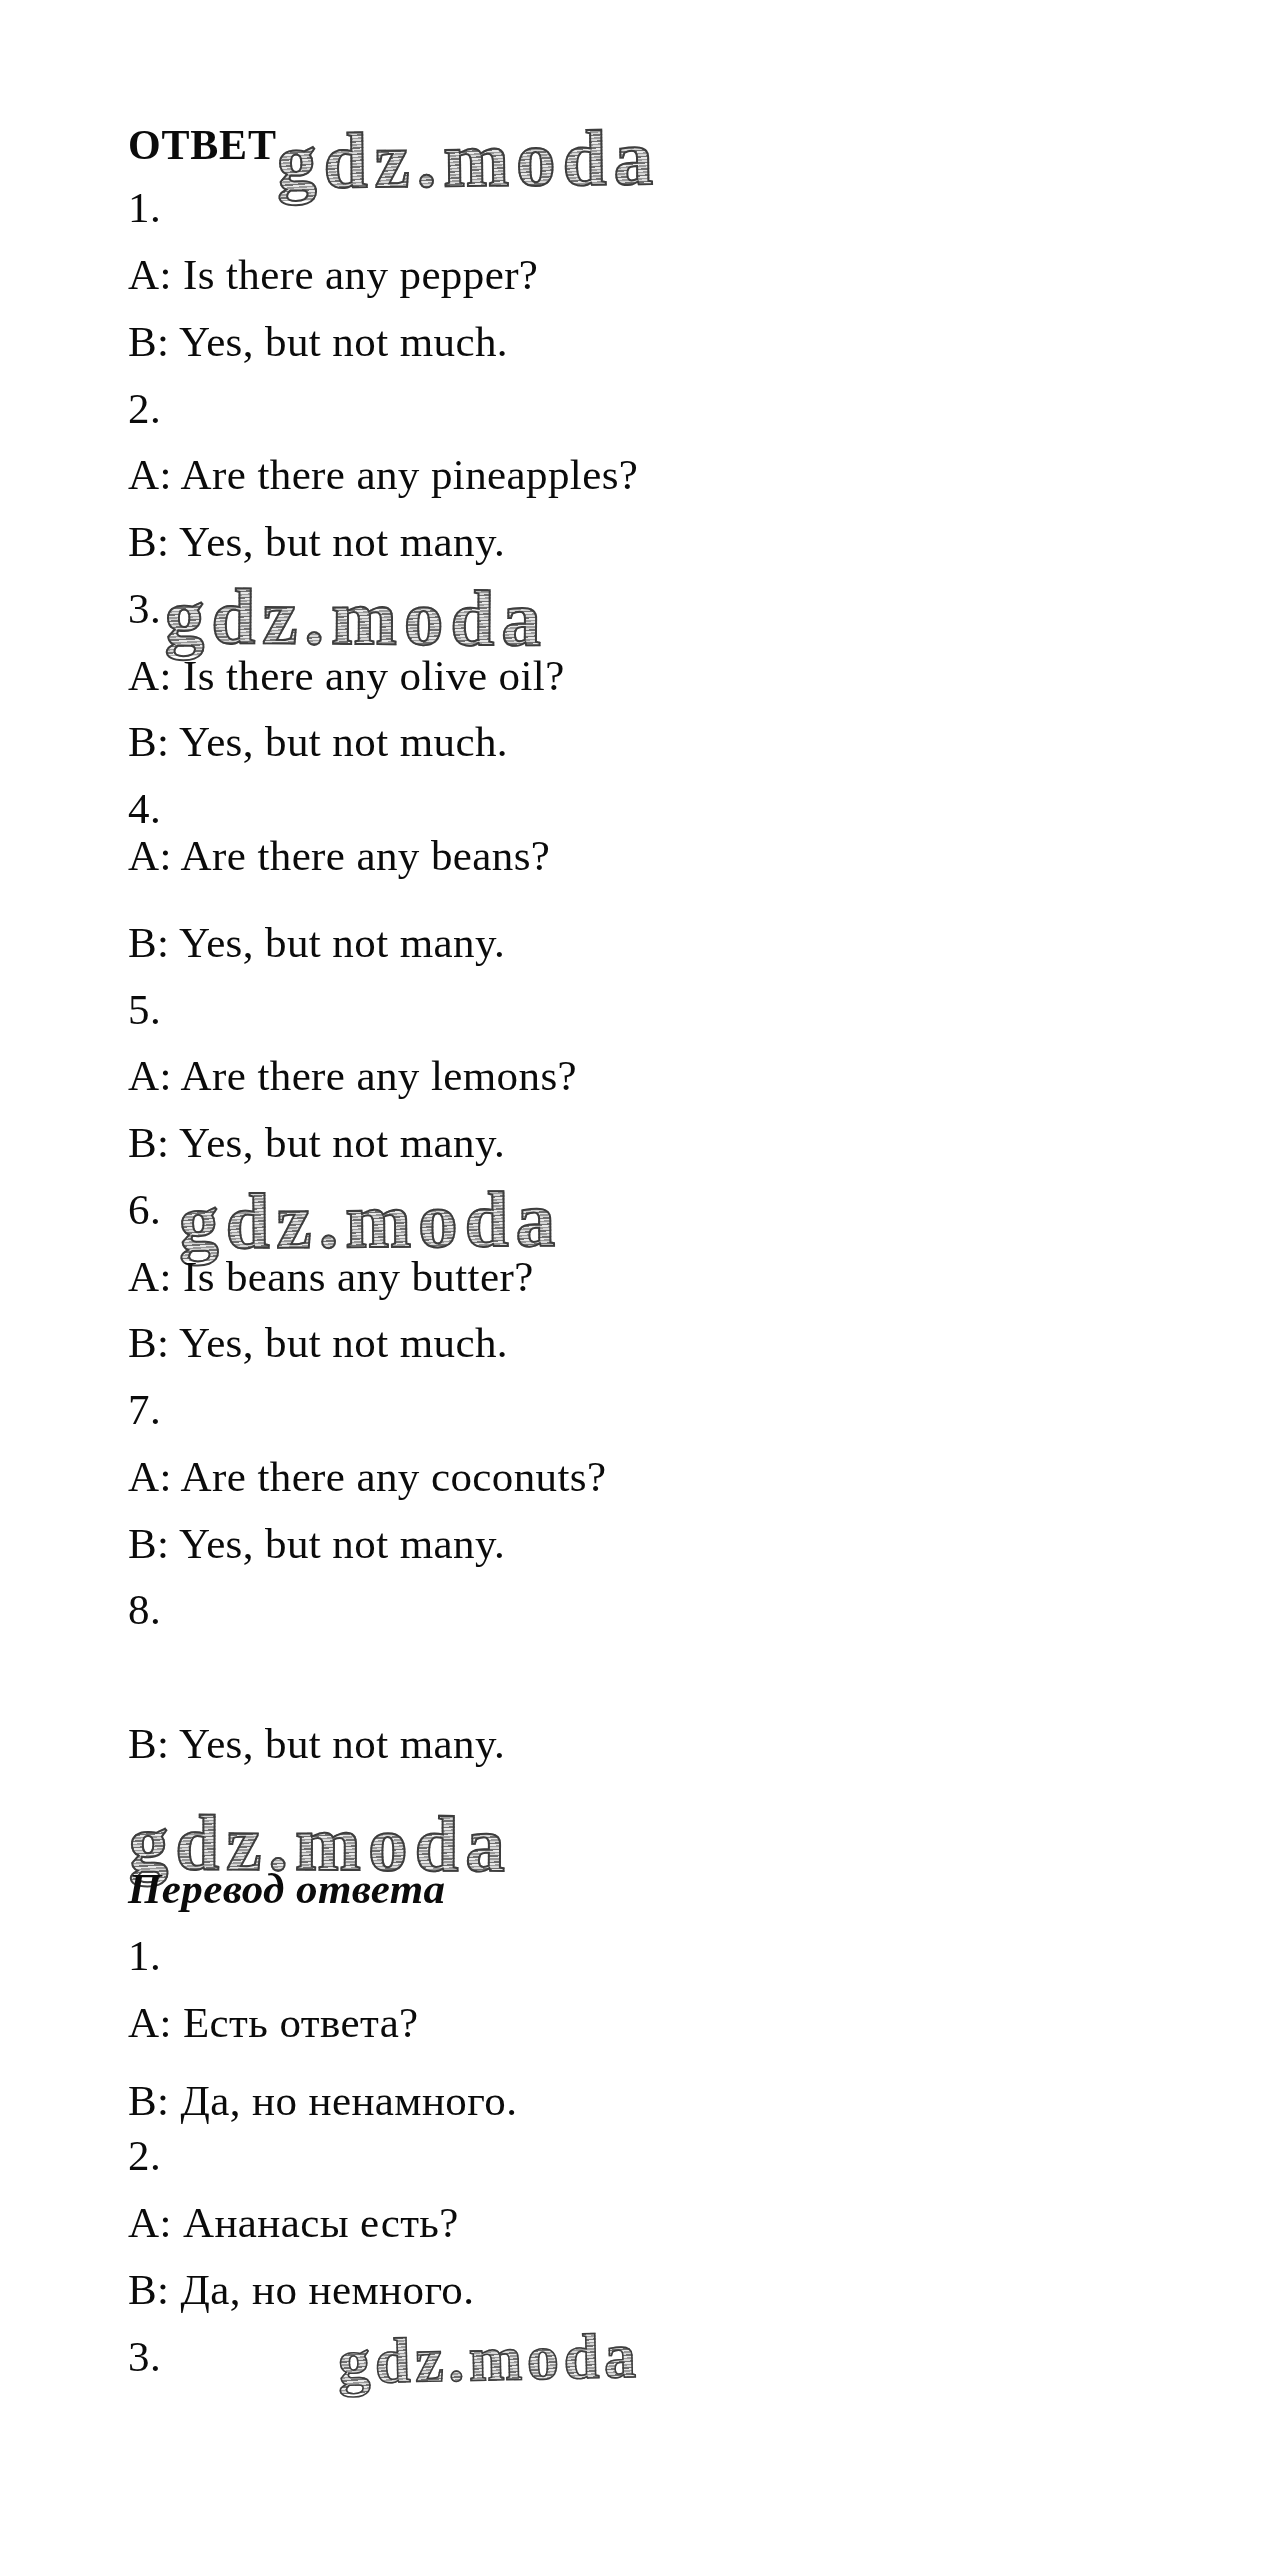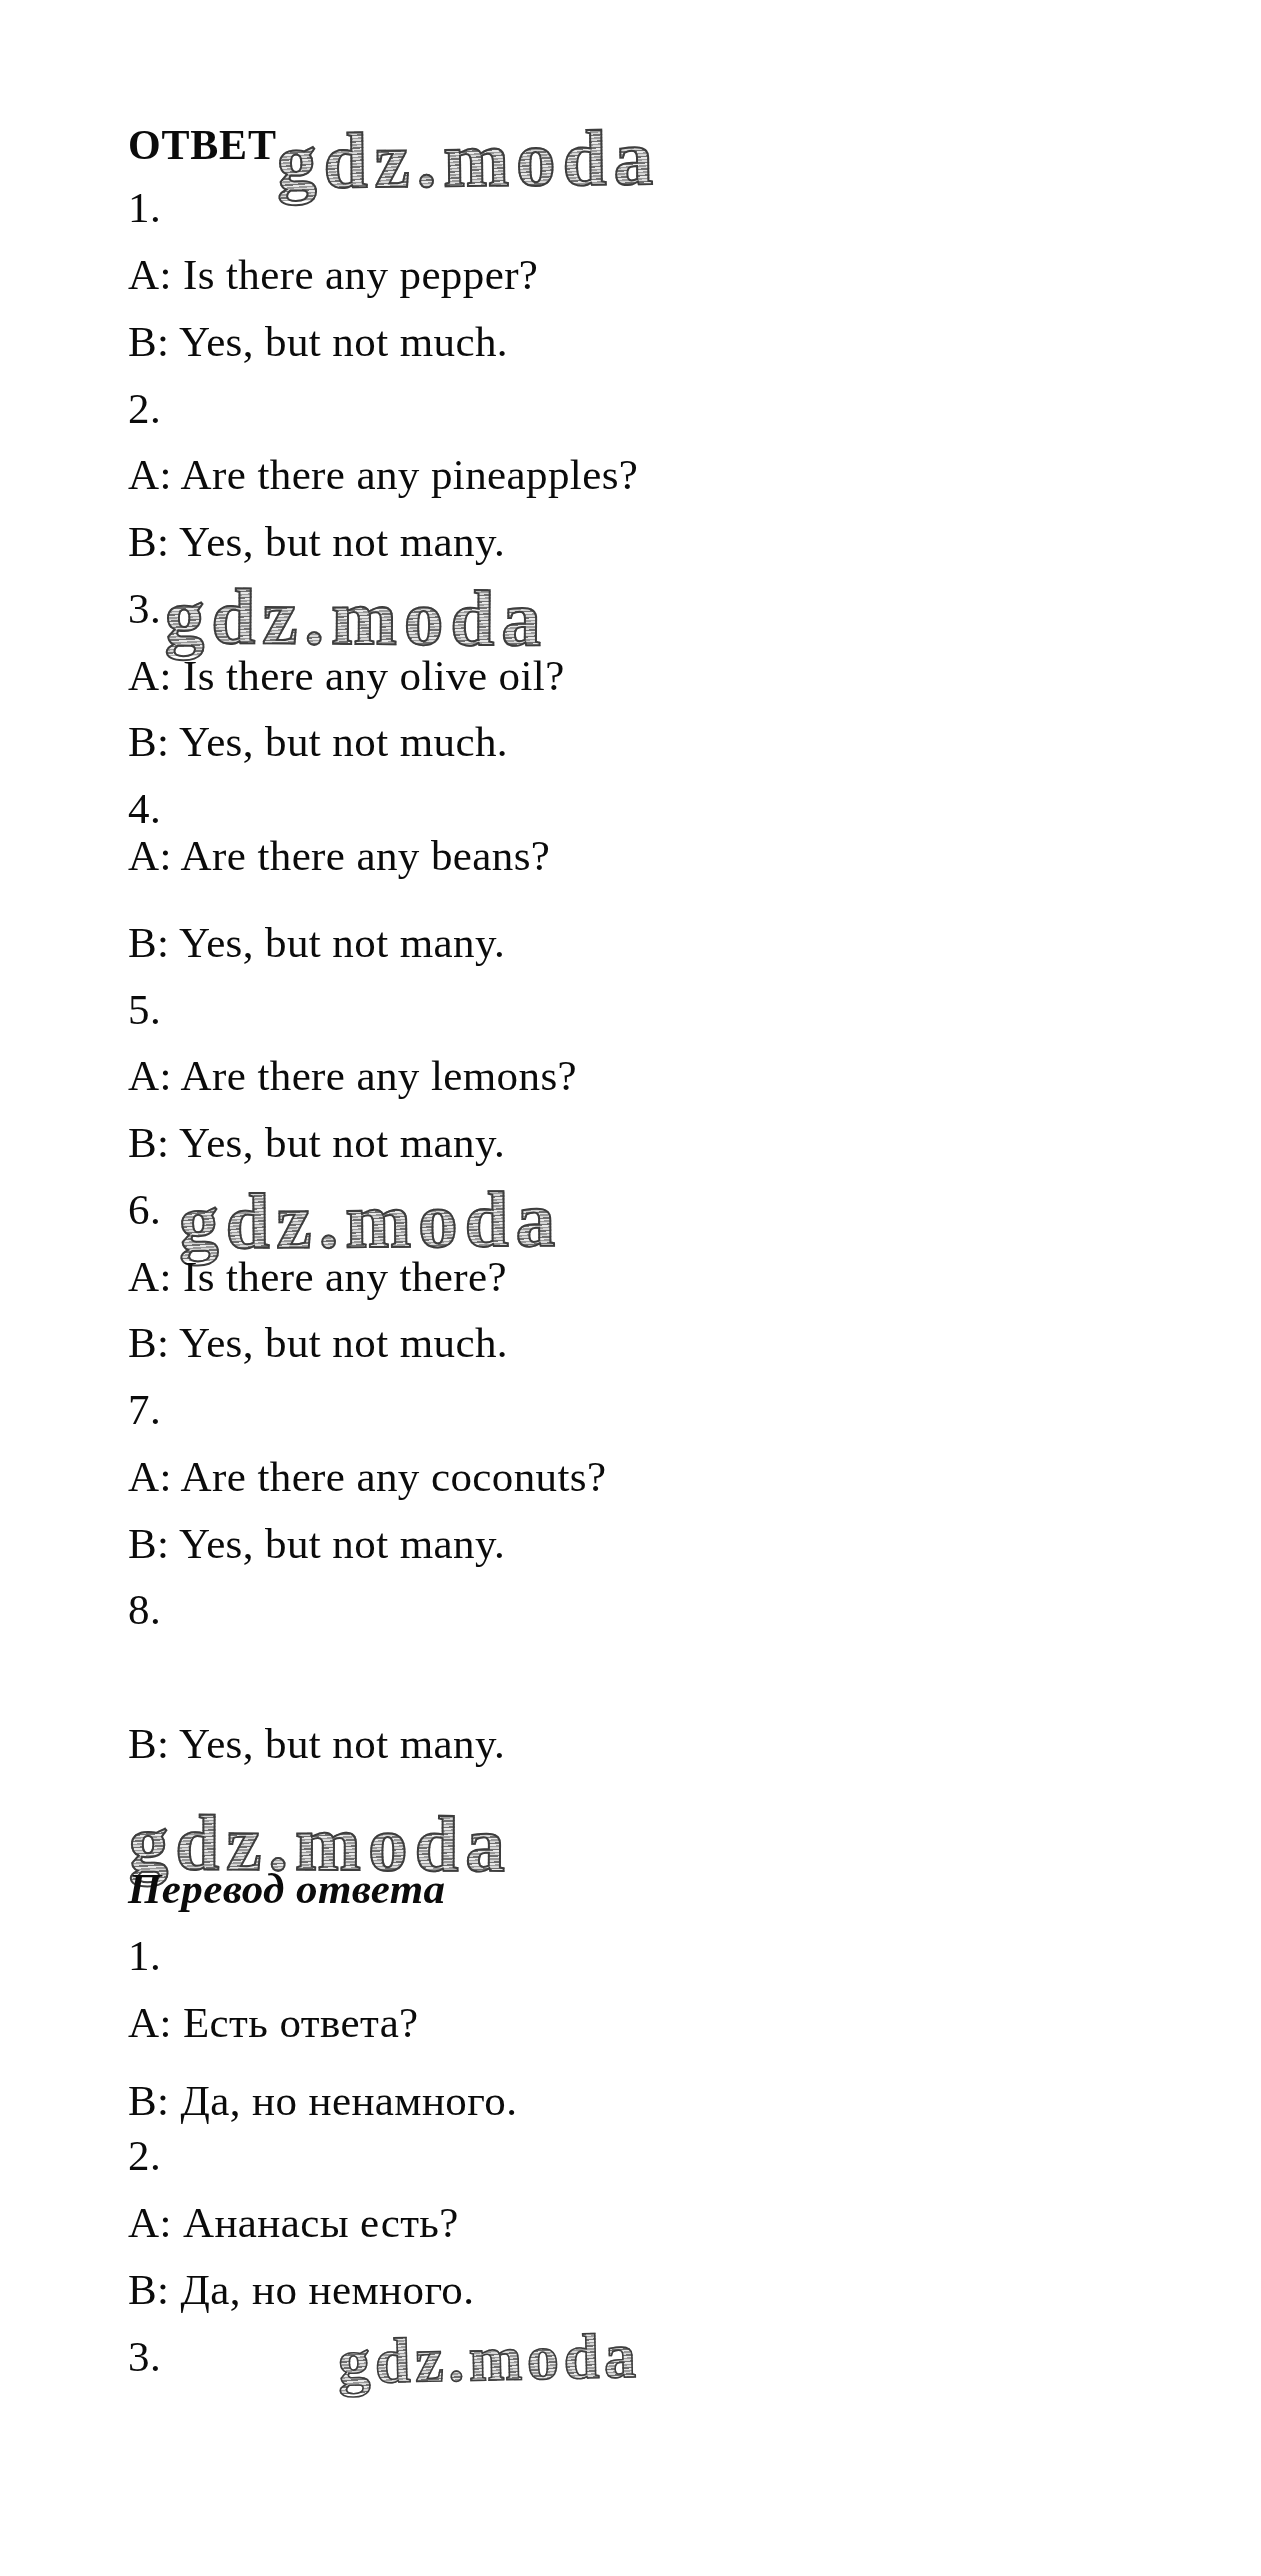--- a/index.html
+++ b/index.html
@@ -89,21 +89,21 @@
 
   <div class="line" style="top:787px;">4.</div>
   <div class="line" style="top:834px;">A: Are there any beans?</div>
   <div class="line" style="top:921px;">B: Yes, but not many.</div>
 
   <div class="line" style="top:988px;">5.</div>
   <div class="line" style="top:1054px;">A: Are there any lemons?</div>
   <div class="line" style="top:1121px;">B: Yes, but not many.</div>
 
   <div class="line" style="top:1188px;">6.</div>
-  <div class="line" style="top:1255px;">A: Is there any there?</div>
+  <div class="line" style="top:1255px;">A: Is beans any butter?</div>
   <div class="line" style="top:1321px;">B: Yes, but not much.</div>
 
   <div class="line" style="top:1388px;">7.</div>
   <div class="line" style="top:1455px;">A: Are there any coconuts?</div>
   <div class="line" style="top:1522px;">B: Yes, but not many.</div>
 
   <div class="line" style="top:1588px;">8.</div>
   <div class="line" style="top:1722px;">B: Yes, but not many.</div>
 
   <div class="line heading-italic" style="top:1867px;">Перевод ответа</div>

